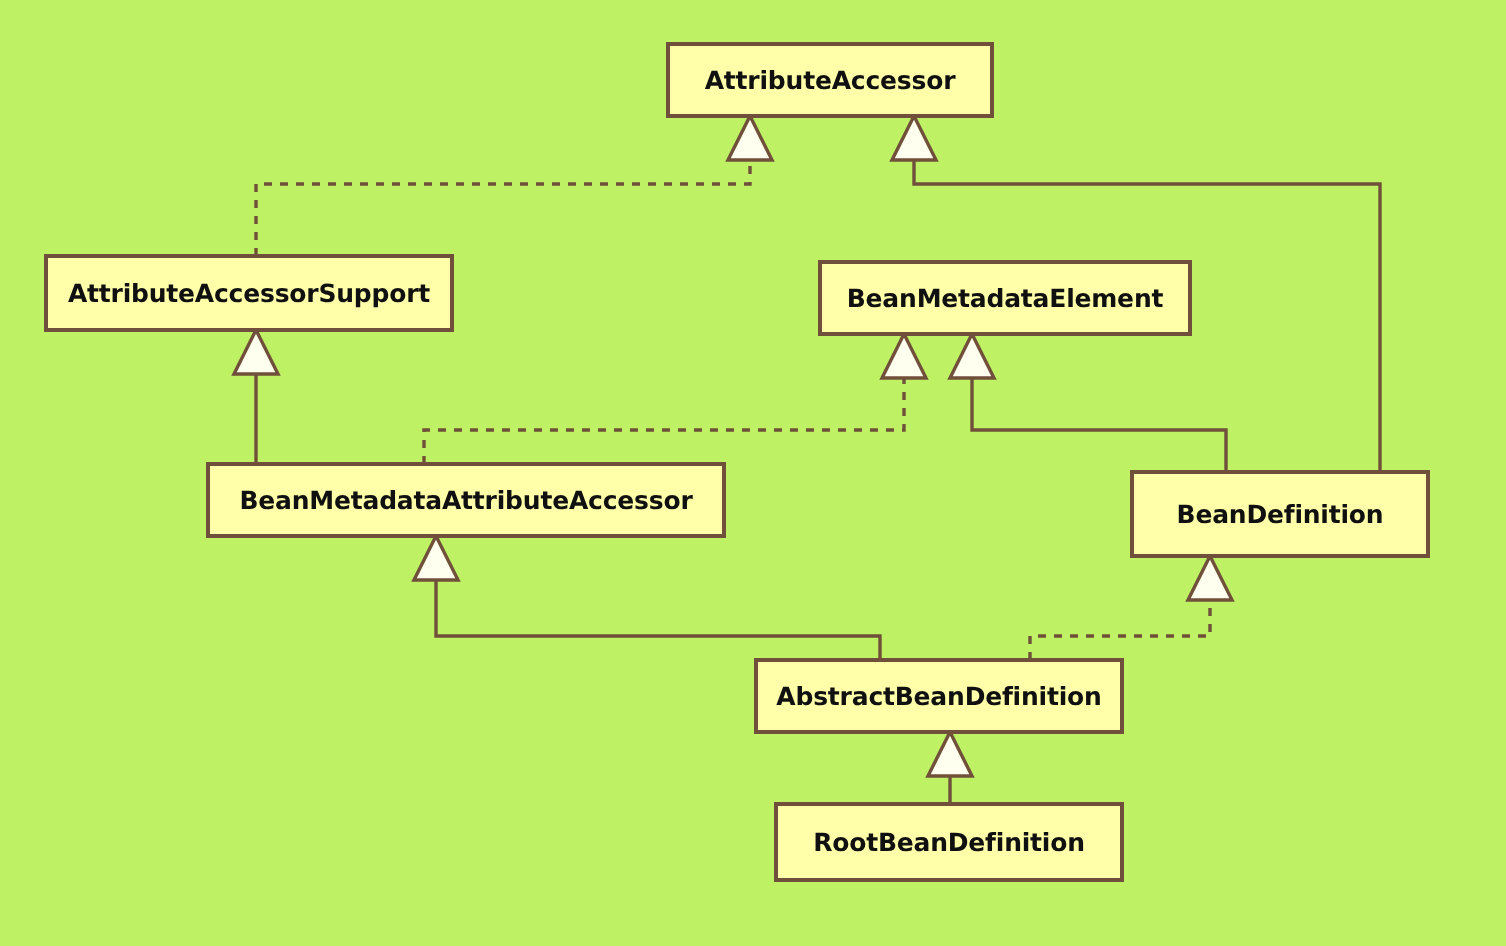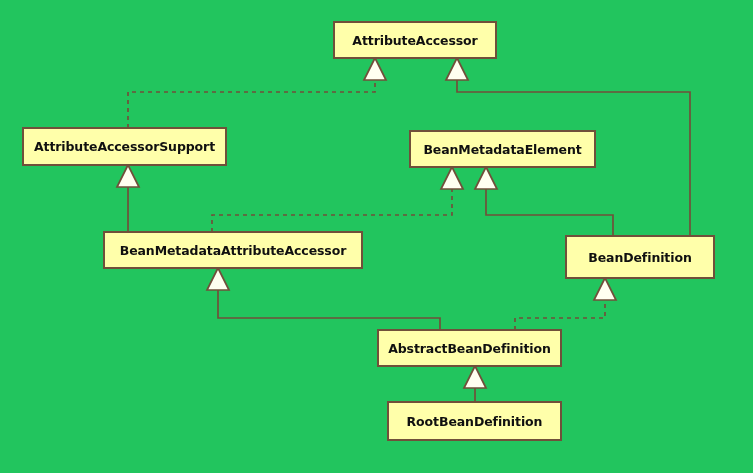--- a/index.html
+++ b/index.html
@@ -10,21 +10,21 @@
   body {
     width: 753px;
     height: 473px;
     overflow: hidden;
     font-family: "DejaVu Sans", sans-serif;
   }
   #diagram-root {
     position: relative;
     width: 753px;
     height: 473px;
-    background: #22c55e;
+    background: #bef264;
   }
   svg.uml-canvas {
     position: absolute;
     top: 0;
     left: 0;
     width: 753px;
     height: 473px;
     display: block;
   }
   .class-box-rect {

